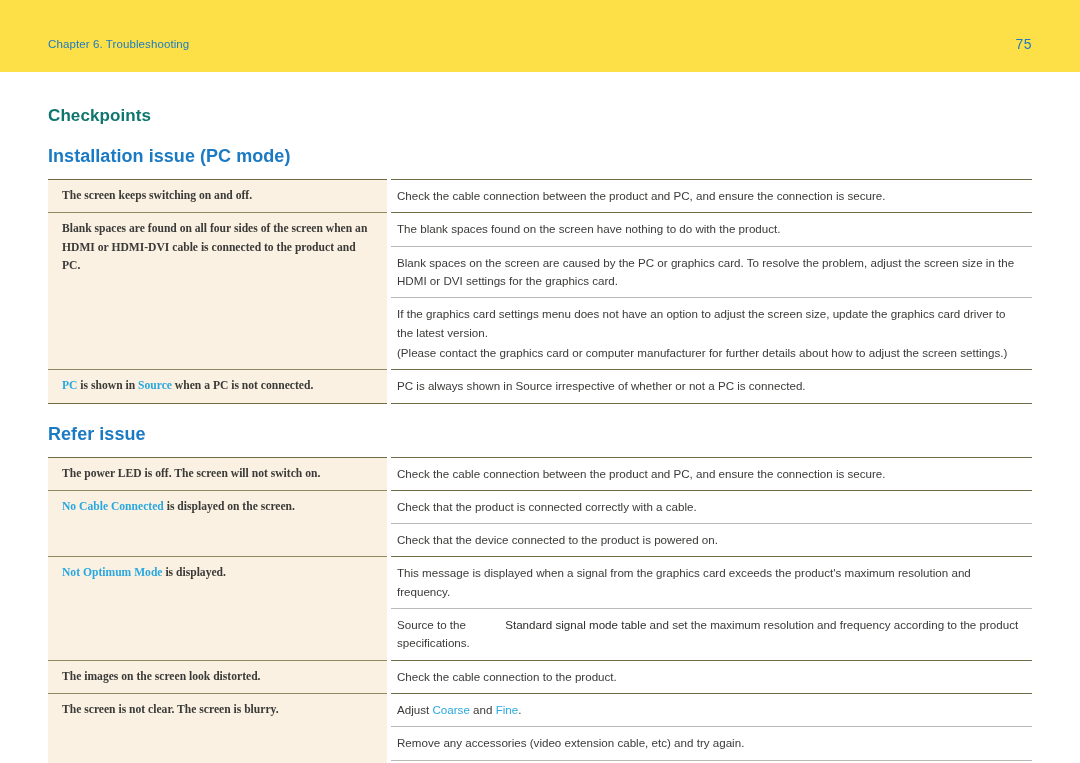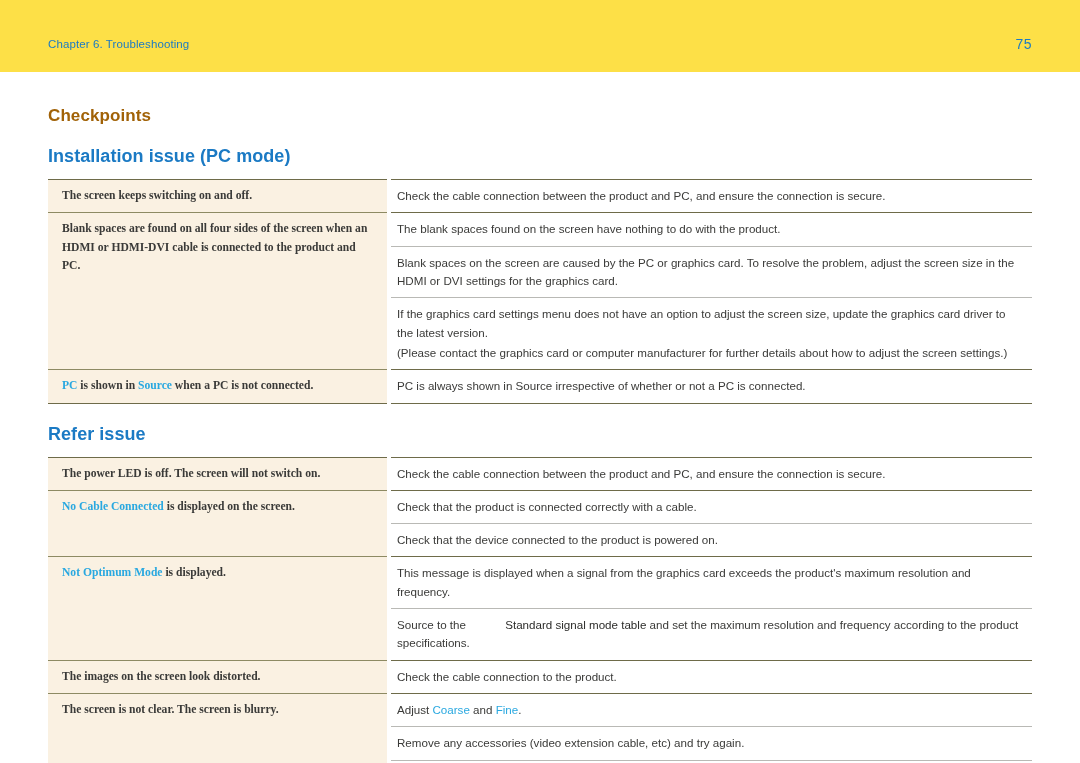--- a/index.html
+++ b/index.html
@@ -55,21 +55,21 @@
     position: absolute;
     top: 60px;
     left: 0;
     width: 1080px;
     padding: 0 48px;
   }
 
   .title {
     font-size: 17px;
     font-weight: bold;
-    color: #a16207;
+    color: #0f766e;
     margin-top: 46px;
     letter-spacing: 0.1px;
   }
 
   .subtitle {
     font-size: 18px;
     color: #1b7ac4;
     margin-top: 20px;
     letter-spacing: 0.05px;
   }

